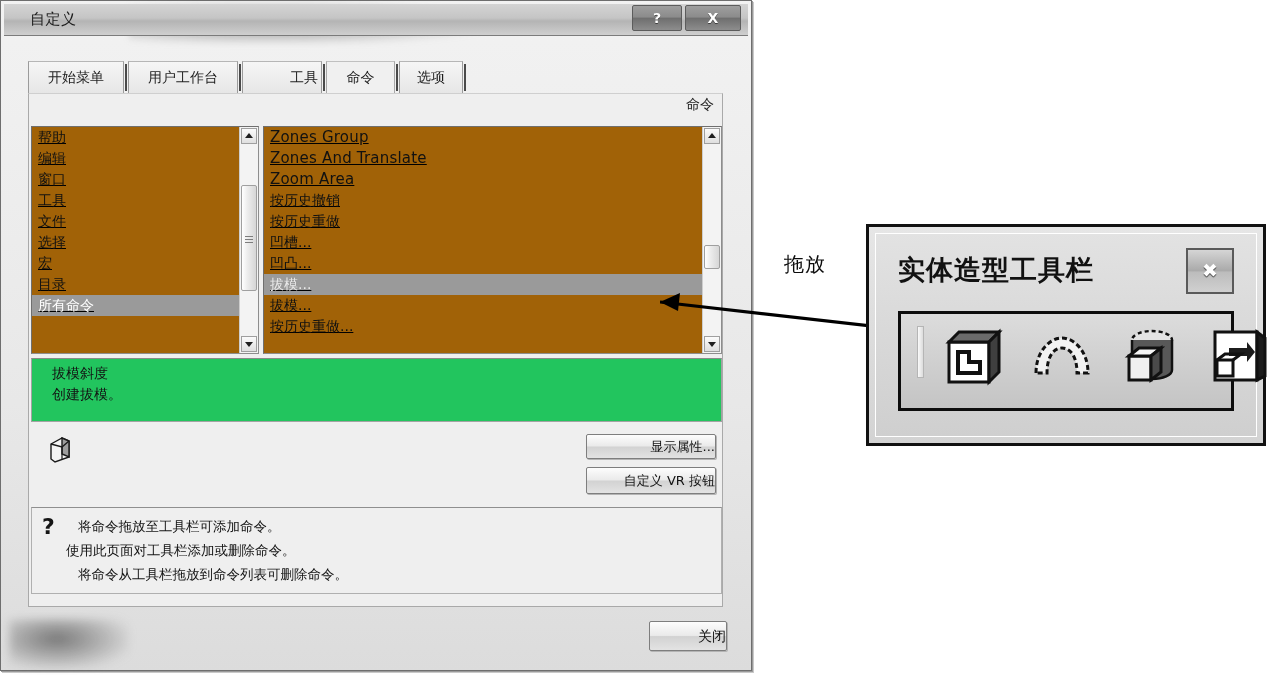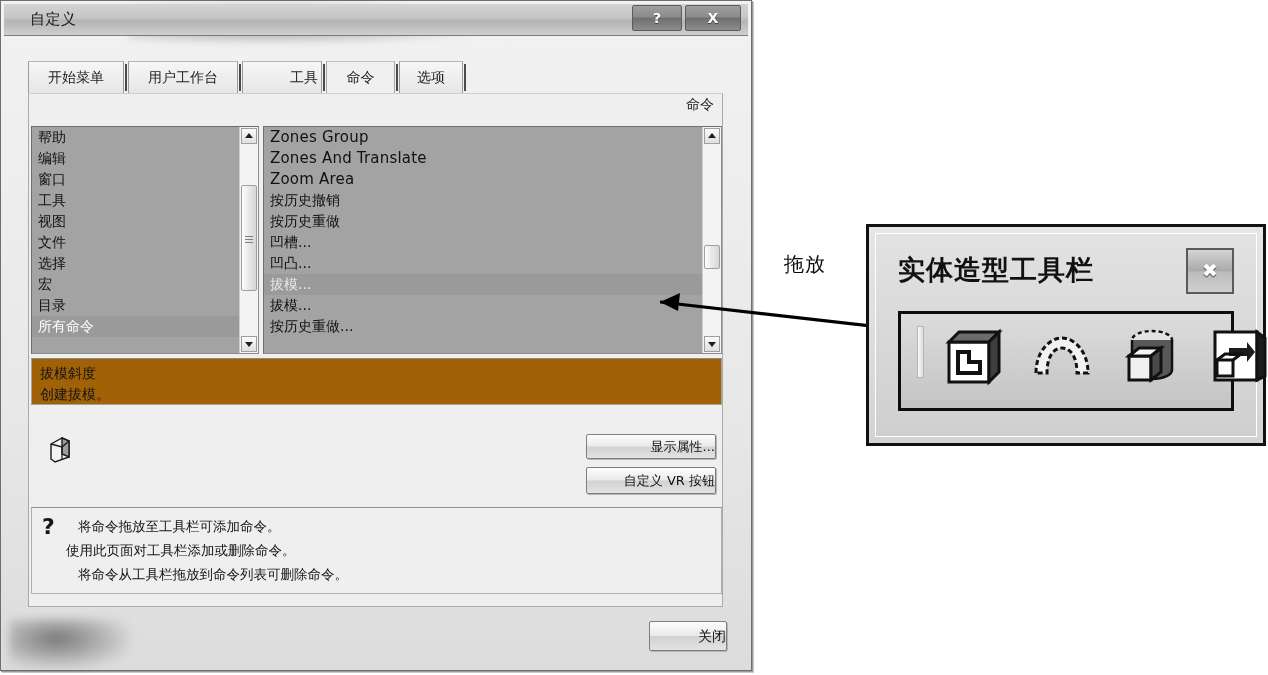--- a/index.html
+++ b/index.html
@@ -135,26 +135,27 @@
   #col-header-command {
     position: absolute;
     right: 8px; top: 2px;
     font-size: 14px;
     color: #1d1d1d;
   }
 
   
   .listbox {
     position: absolute;
-    background: #a3a3a3;
+    background: #a16207;
     border: 1px solid #8d8d8d;
     border-top-color: #6f6f6f;
     border-left-color: #6f6f6f;
     box-sizing: border-box;
     overflow: hidden;
+    text-decoration: underline;
   }
   #category-list { left: 2px;   top: 32px; width: 228px; height: 228px; }
   #command-list  { left: 234px; top: 32px; width: 459px; height: 228px; }
 
   .list-item {
     height: 21px;
     line-height: 21px;
     padding-left: 6px;
     font-size: 14px;
     color: #111111;
@@ -218,26 +219,26 @@
     margin: 2px 0;
     background: #7d7d7d;
   }
   #cat-thumb { top: 58px; height: 106px; }
   #cmd-thumb { top: 118px; height: 24px; }
 
   
   #description-box {
     position: absolute;
     left: 2px; top: 264px;
-    width: 691px; height: 47px;
-    background: #a16207;
+    width: 691px; height: 64px;
+    background: #22c55e;
     border: 1px solid #a3a3a3;
     border-top-color: #8a8a8a;
     box-sizing: border-box;
-    padding: 4px 8px;
+    padding: 4px 20px;
   }
   .desc-line {
     font-size: 14px;
     color: #131313;
     line-height: 21px;
   }
 
   
   #preview-icon {
     position: absolute;
@@ -412,21 +413,20 @@
   <div id="page-panel">
 
     <div id="col-header-command">命令</div>
 
     <div class="listbox" id="category-list">
       <div id="category-items">
           <div class="list-item">帮助</div>
           <div class="list-item">编辑</div>
           <div class="list-item">窗口</div>
           <div class="list-item">工具</div>
-          <div class="list-item">视图</div>
           <div class="list-item">文件</div>
           <div class="list-item">选择</div>
           <div class="list-item">宏</div>
           <div class="list-item">目录</div>
           <div class="list-item selected">所有命令</div>
         </div>
       <div class="vscroll">
         <div class="sc-btn up">
             <span class="sc-arrow"></span>
           </div>

